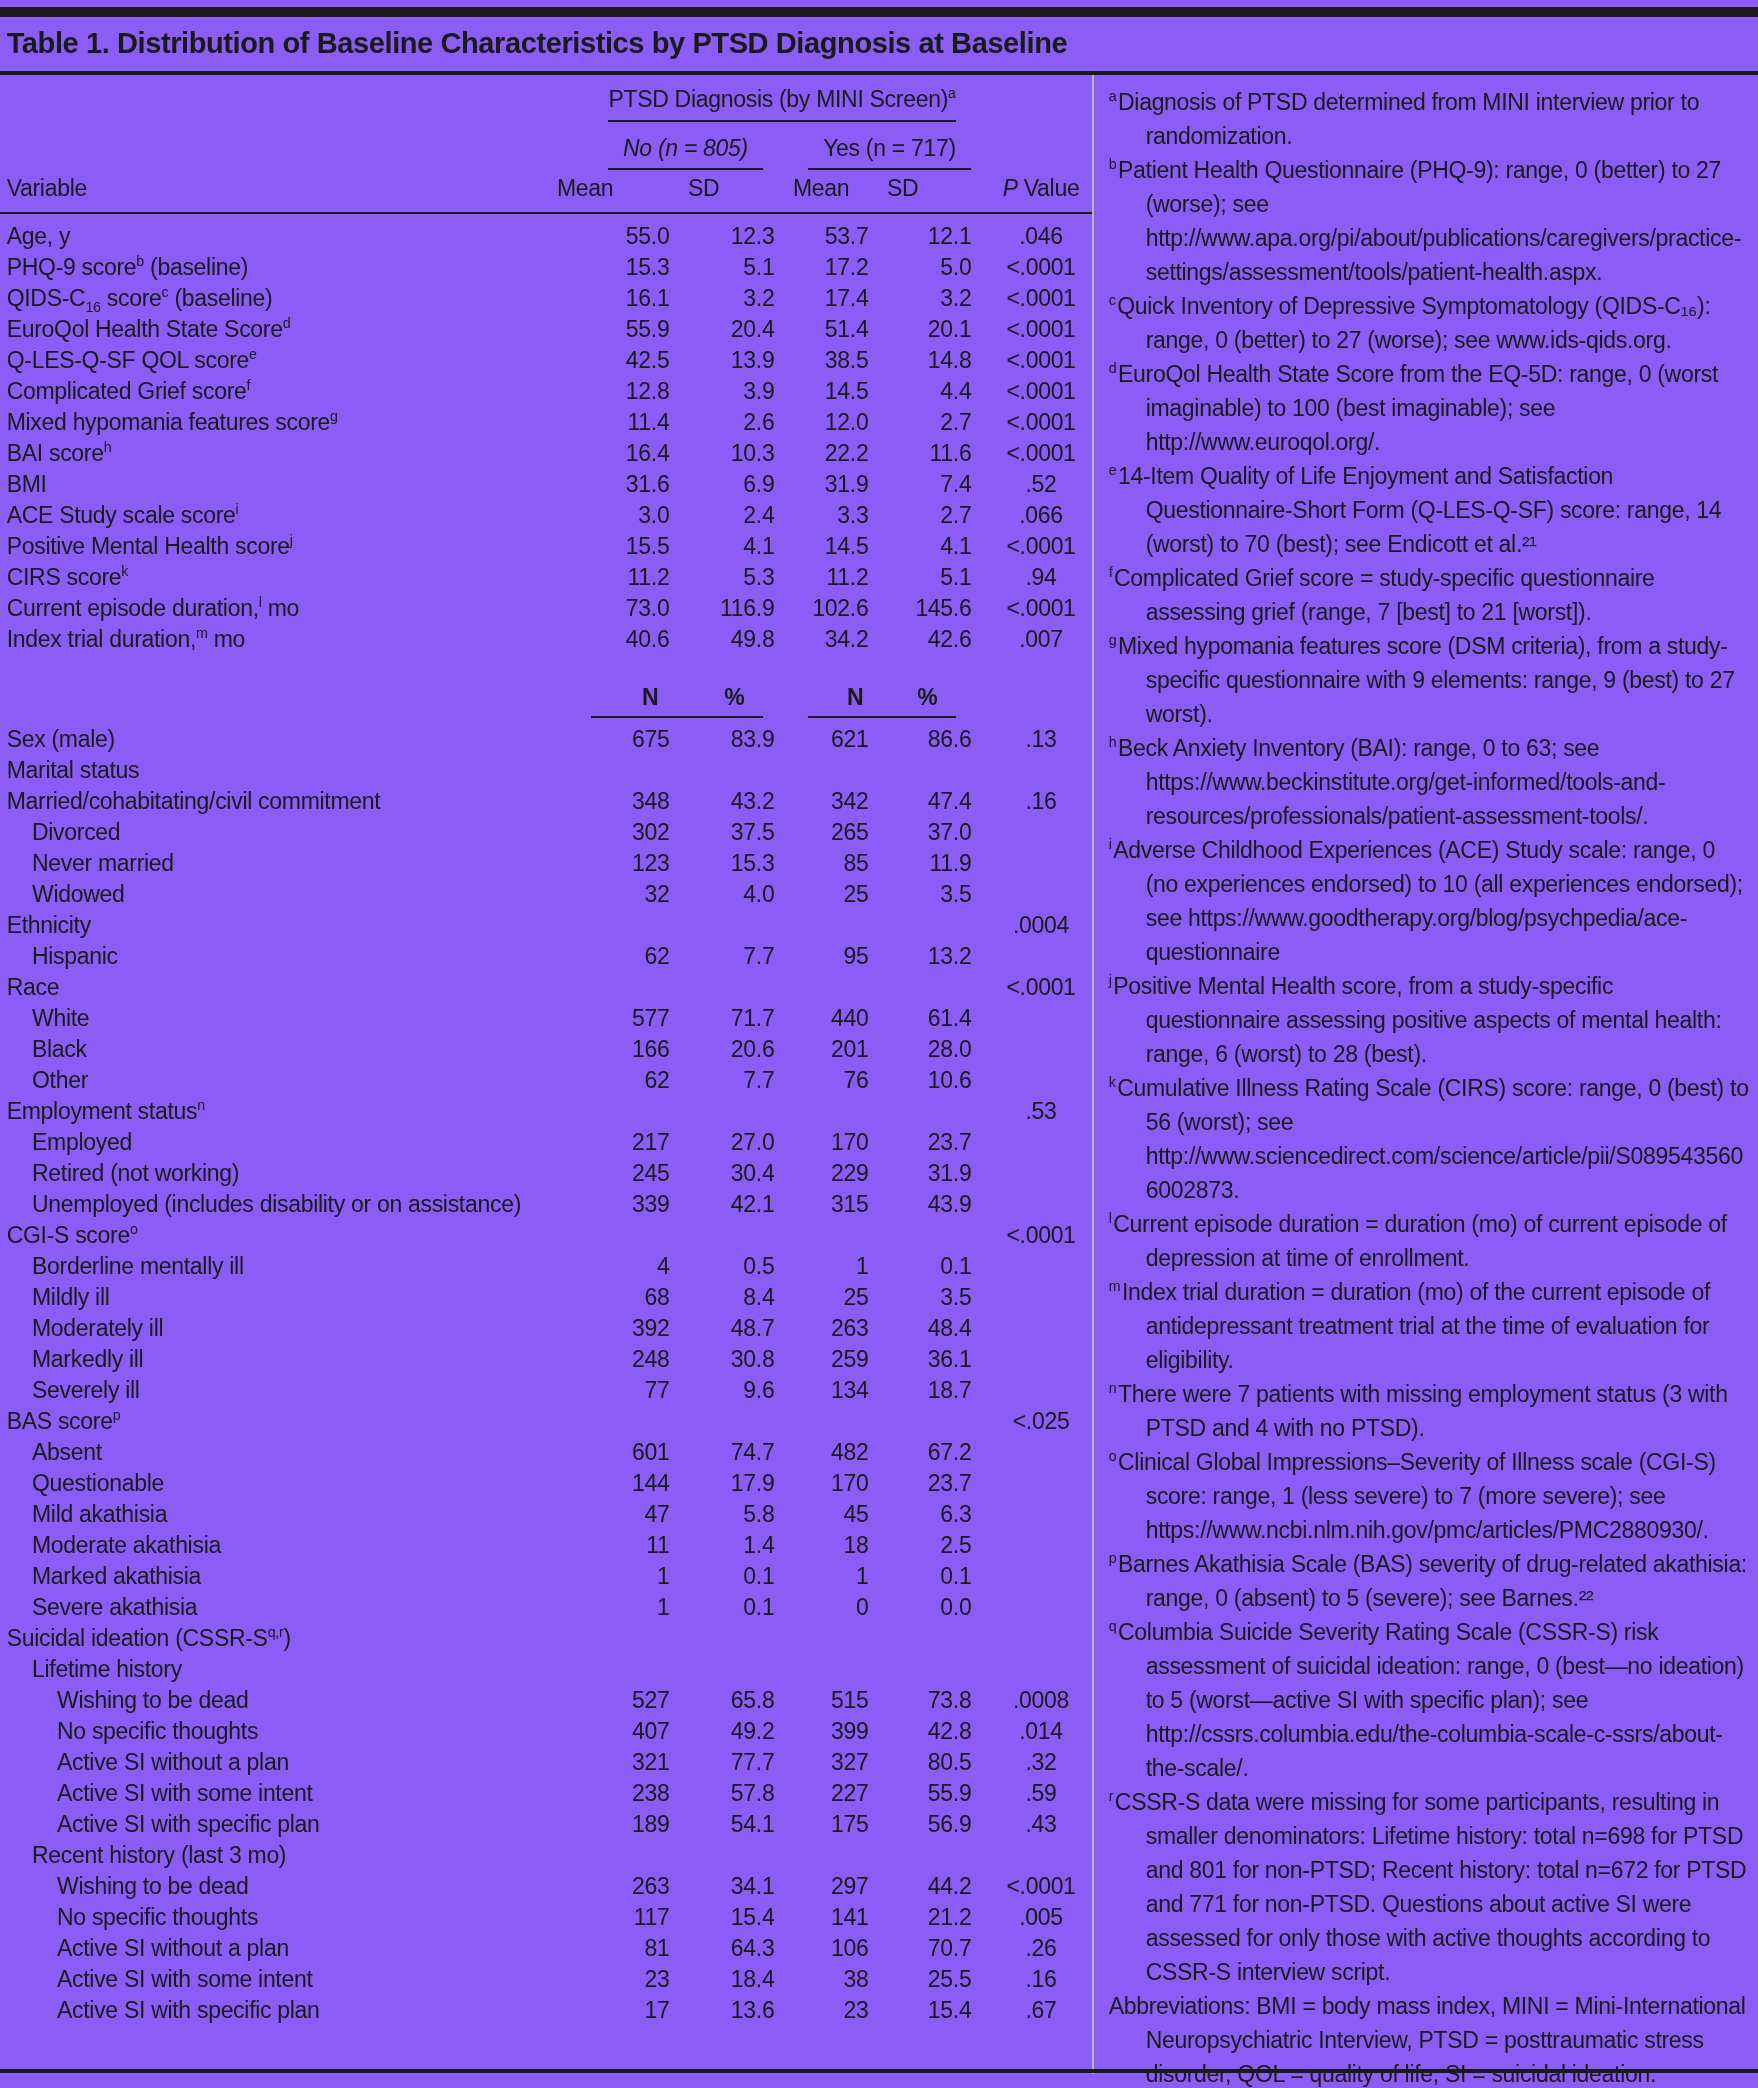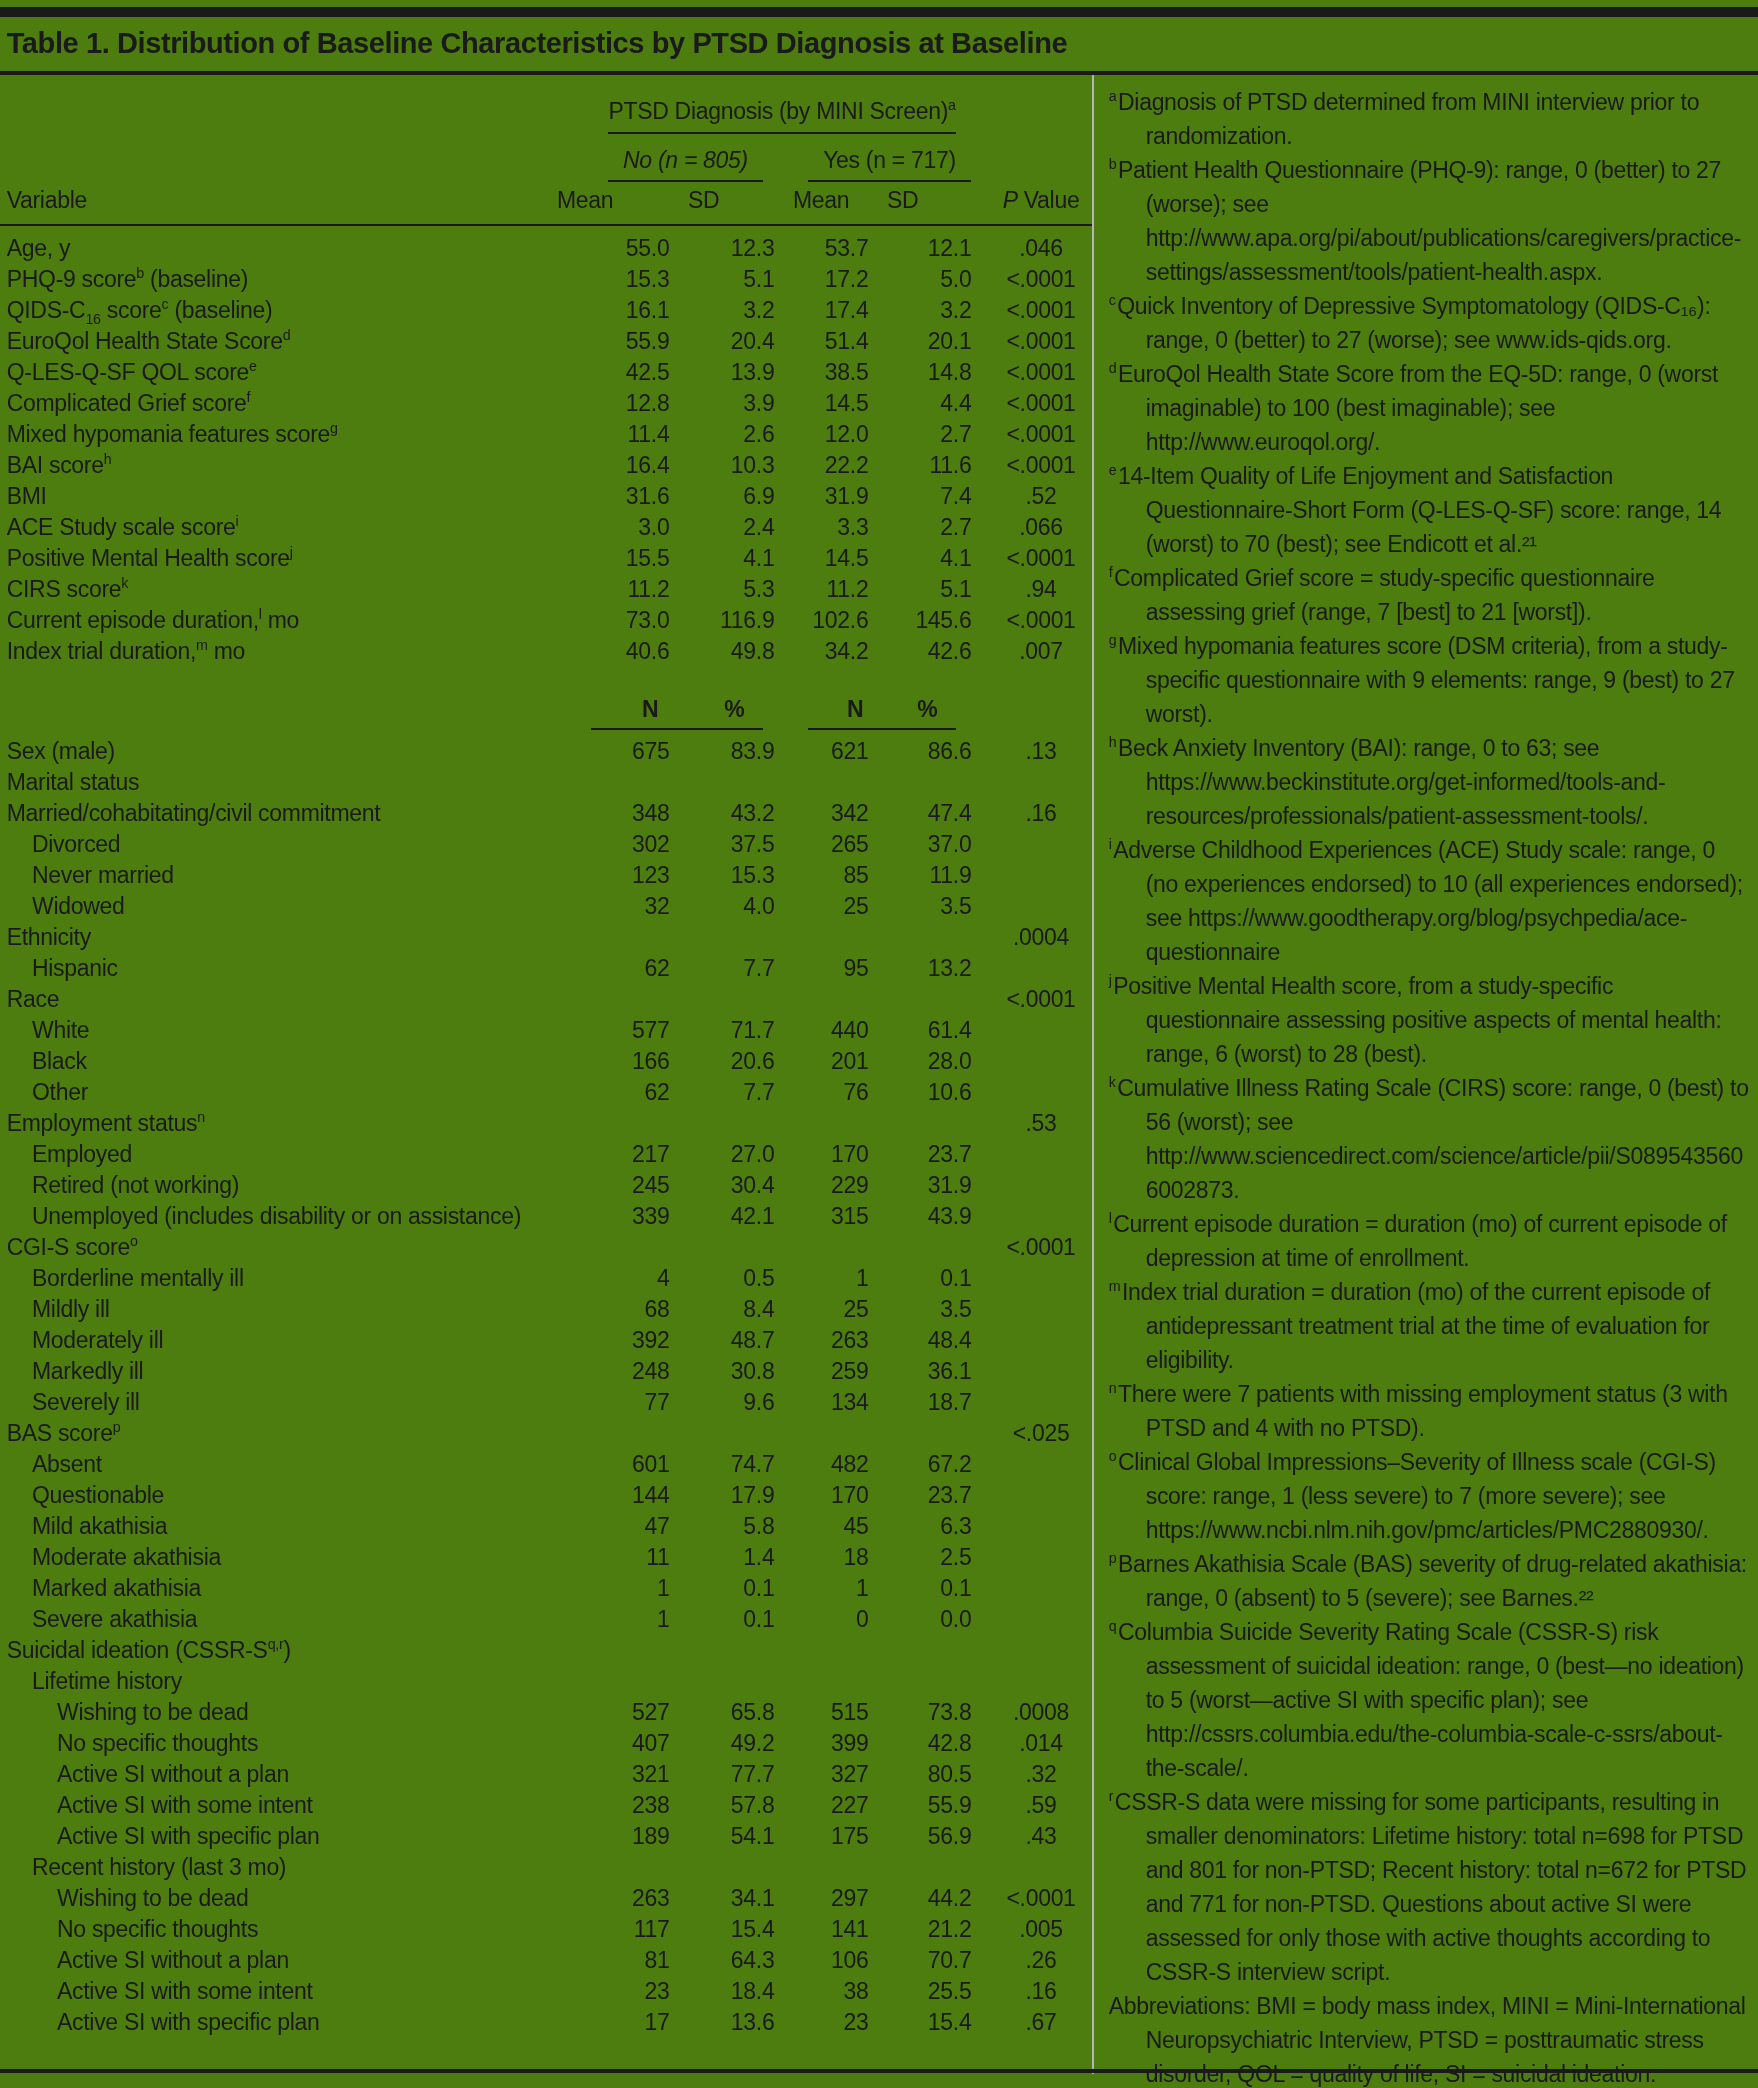--- a/index.html
+++ b/index.html
@@ -1,25 +1,25 @@
 <!DOCTYPE html>
 <html style="font-size:13.5px"><head>
 <meta charset="utf-8">
 <style>
   html,body { margin:0; padding:0; background:#fff; }
   .page {
-    position:relative; width:1758px; height:2088px; background:#4d7c0f;
+    position:relative; width:1758px; height:2088px; background:#8b5cf6;
     font-family:"Liberation Sans","DejaVu Sans",sans-serif; color:#1a1a1a;
     letter-spacing:-0.3px; box-sizing:border-box; overflow:hidden;
   }
   .topbar { height:10px; background:#1a1a1a; margin-top:6.7px; }
   .title { font-size:29px; font-weight:bold; padding:10px 6.7px 11.8px 6.7px; letter-spacing:-0.4px; }
   .title-rule { height:3.4px; background:#1a1a1a; }
   .content { display:flex; height:1999px; }
-  .table-col { width:1092px; box-sizing:border-box; padding-top:18px; }
+  .table-col { width:1092px; box-sizing:border-box; padding-top:6px; }
   .vdivider { width:1.7px; background:#b5b5b5; }
   .notes-col { flex:1; box-sizing:border-box; padding:10px 8.4px 0 15px;
                font-size:23px; line-height:34px; }
   .bottom-rule { position:absolute; left:0; right:0; bottom:15px; height:4.2px; background:#1a1a1a; }
 
   table { border-collapse:collapse; width:100%; font-size:23px; table-layout:fixed; }
   th, td { padding:0; font-weight:normal; }
   col.c-var { width:557px; } col.c-n1 { width:131px; } col.c-n2 { width:105px; }
   col.c-n3 { width:94px; } col.c-n4 { width:103px; } col.c-p { width:102px; }
 

